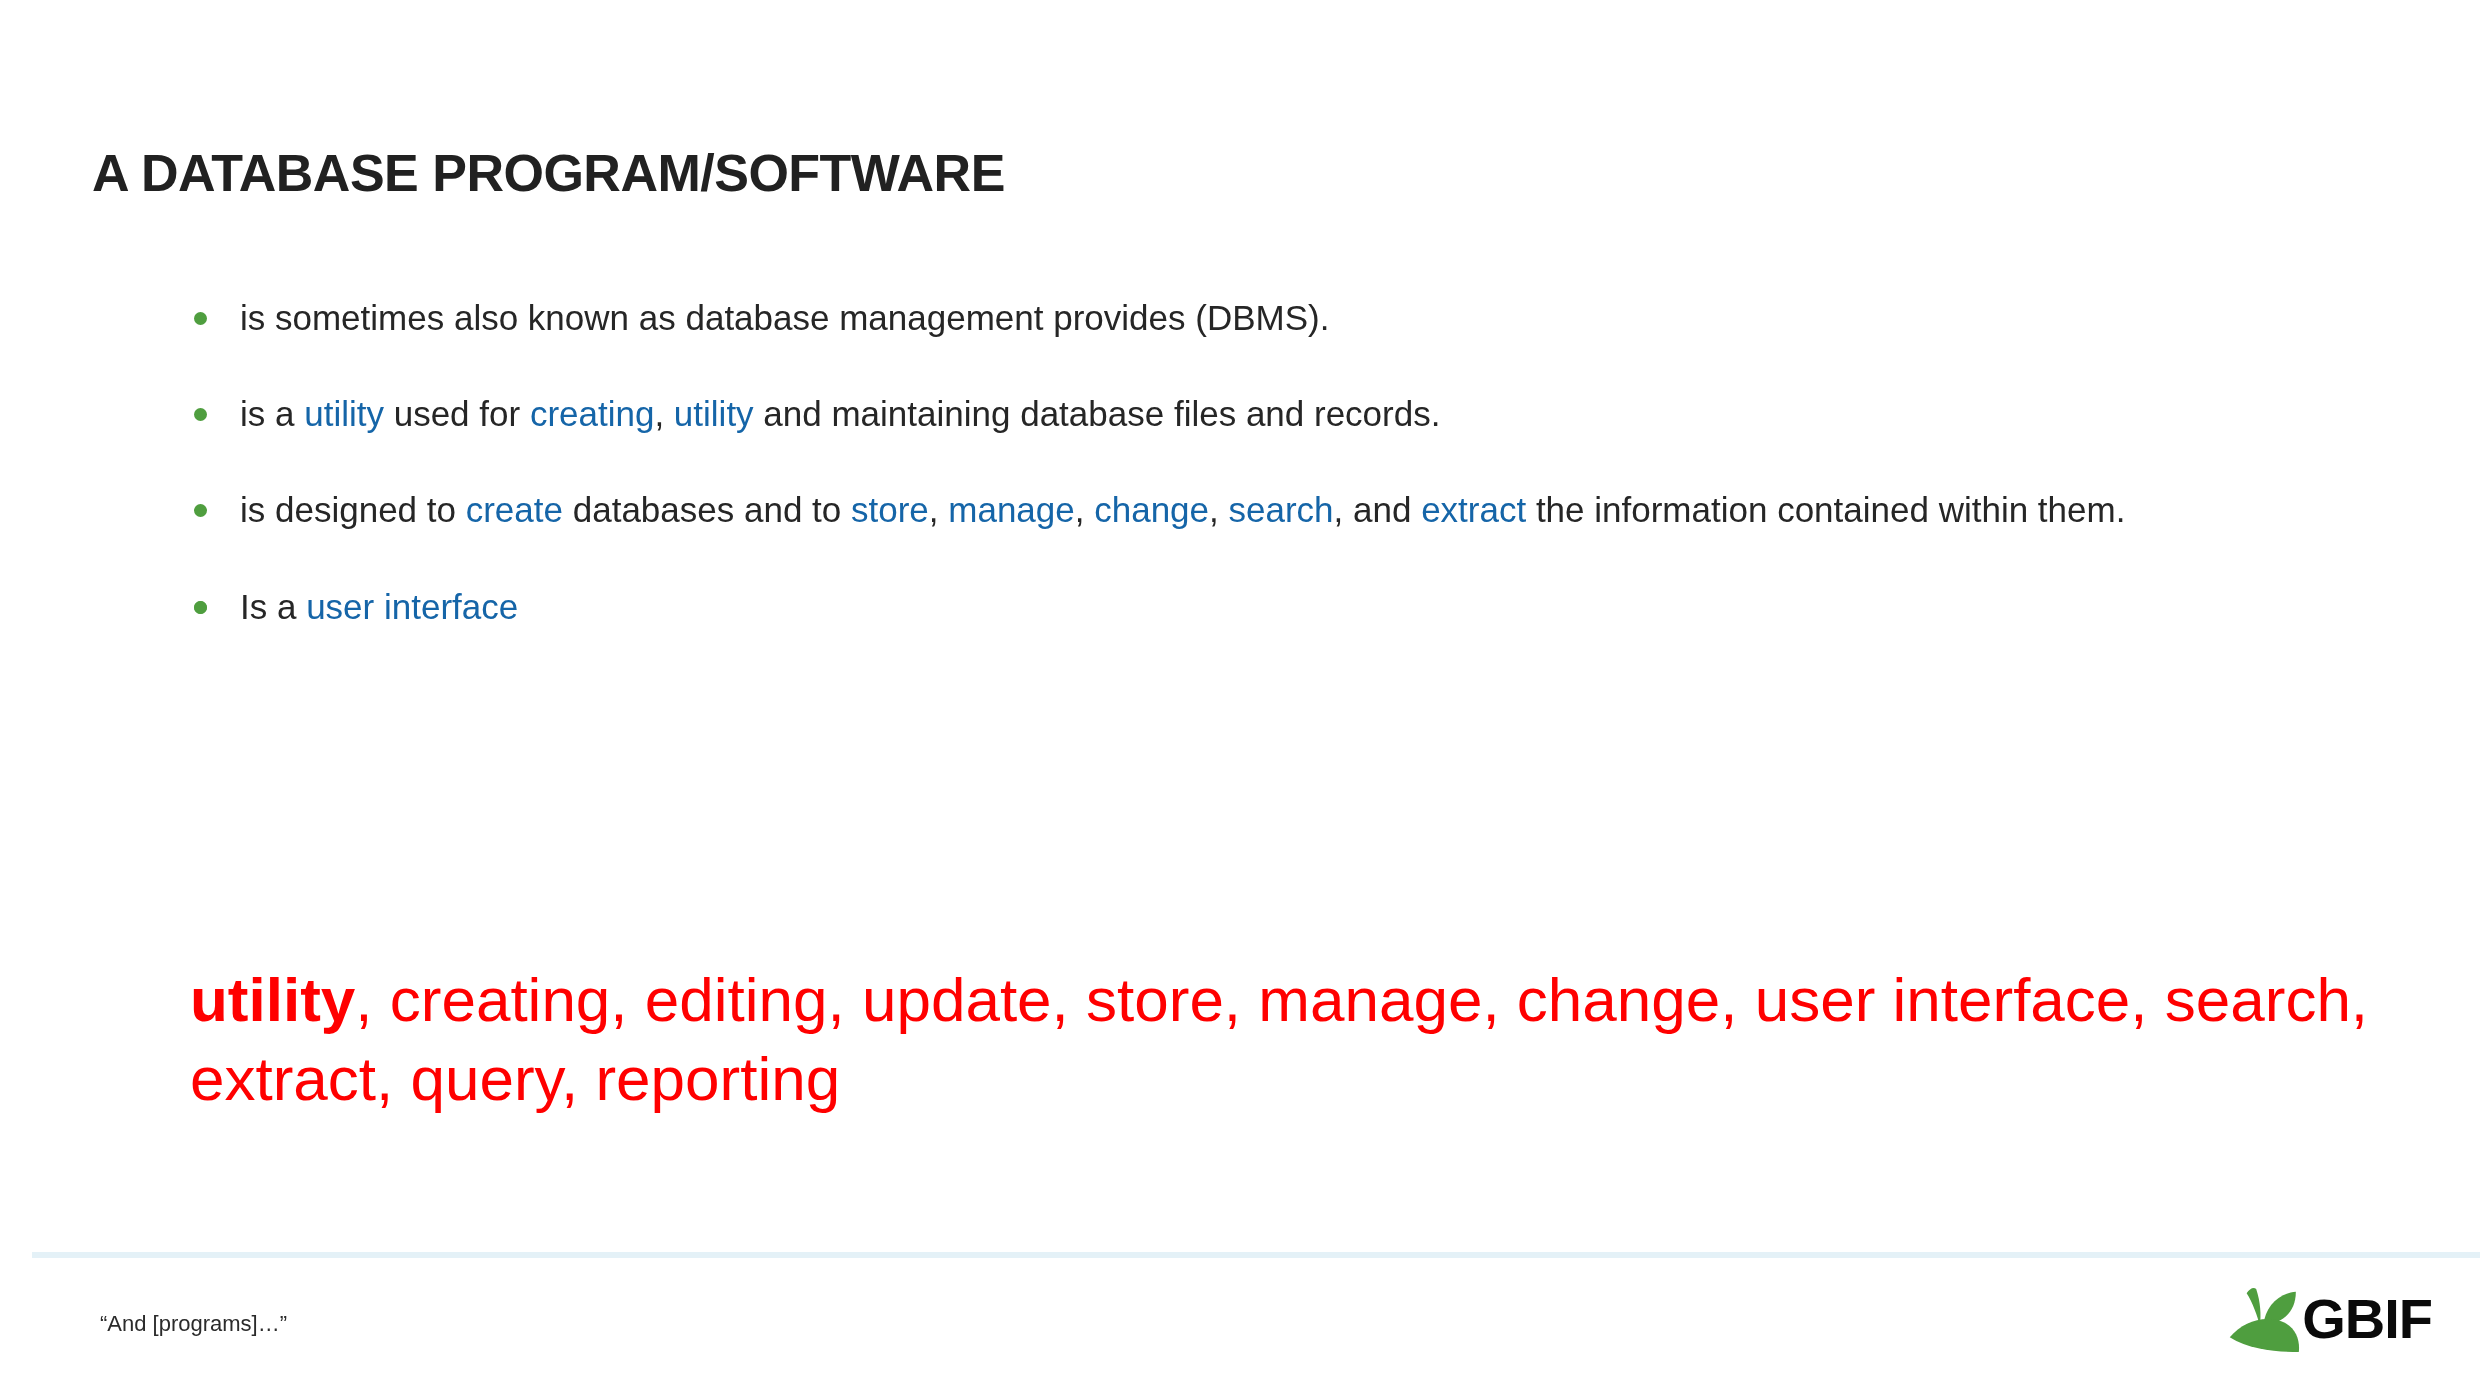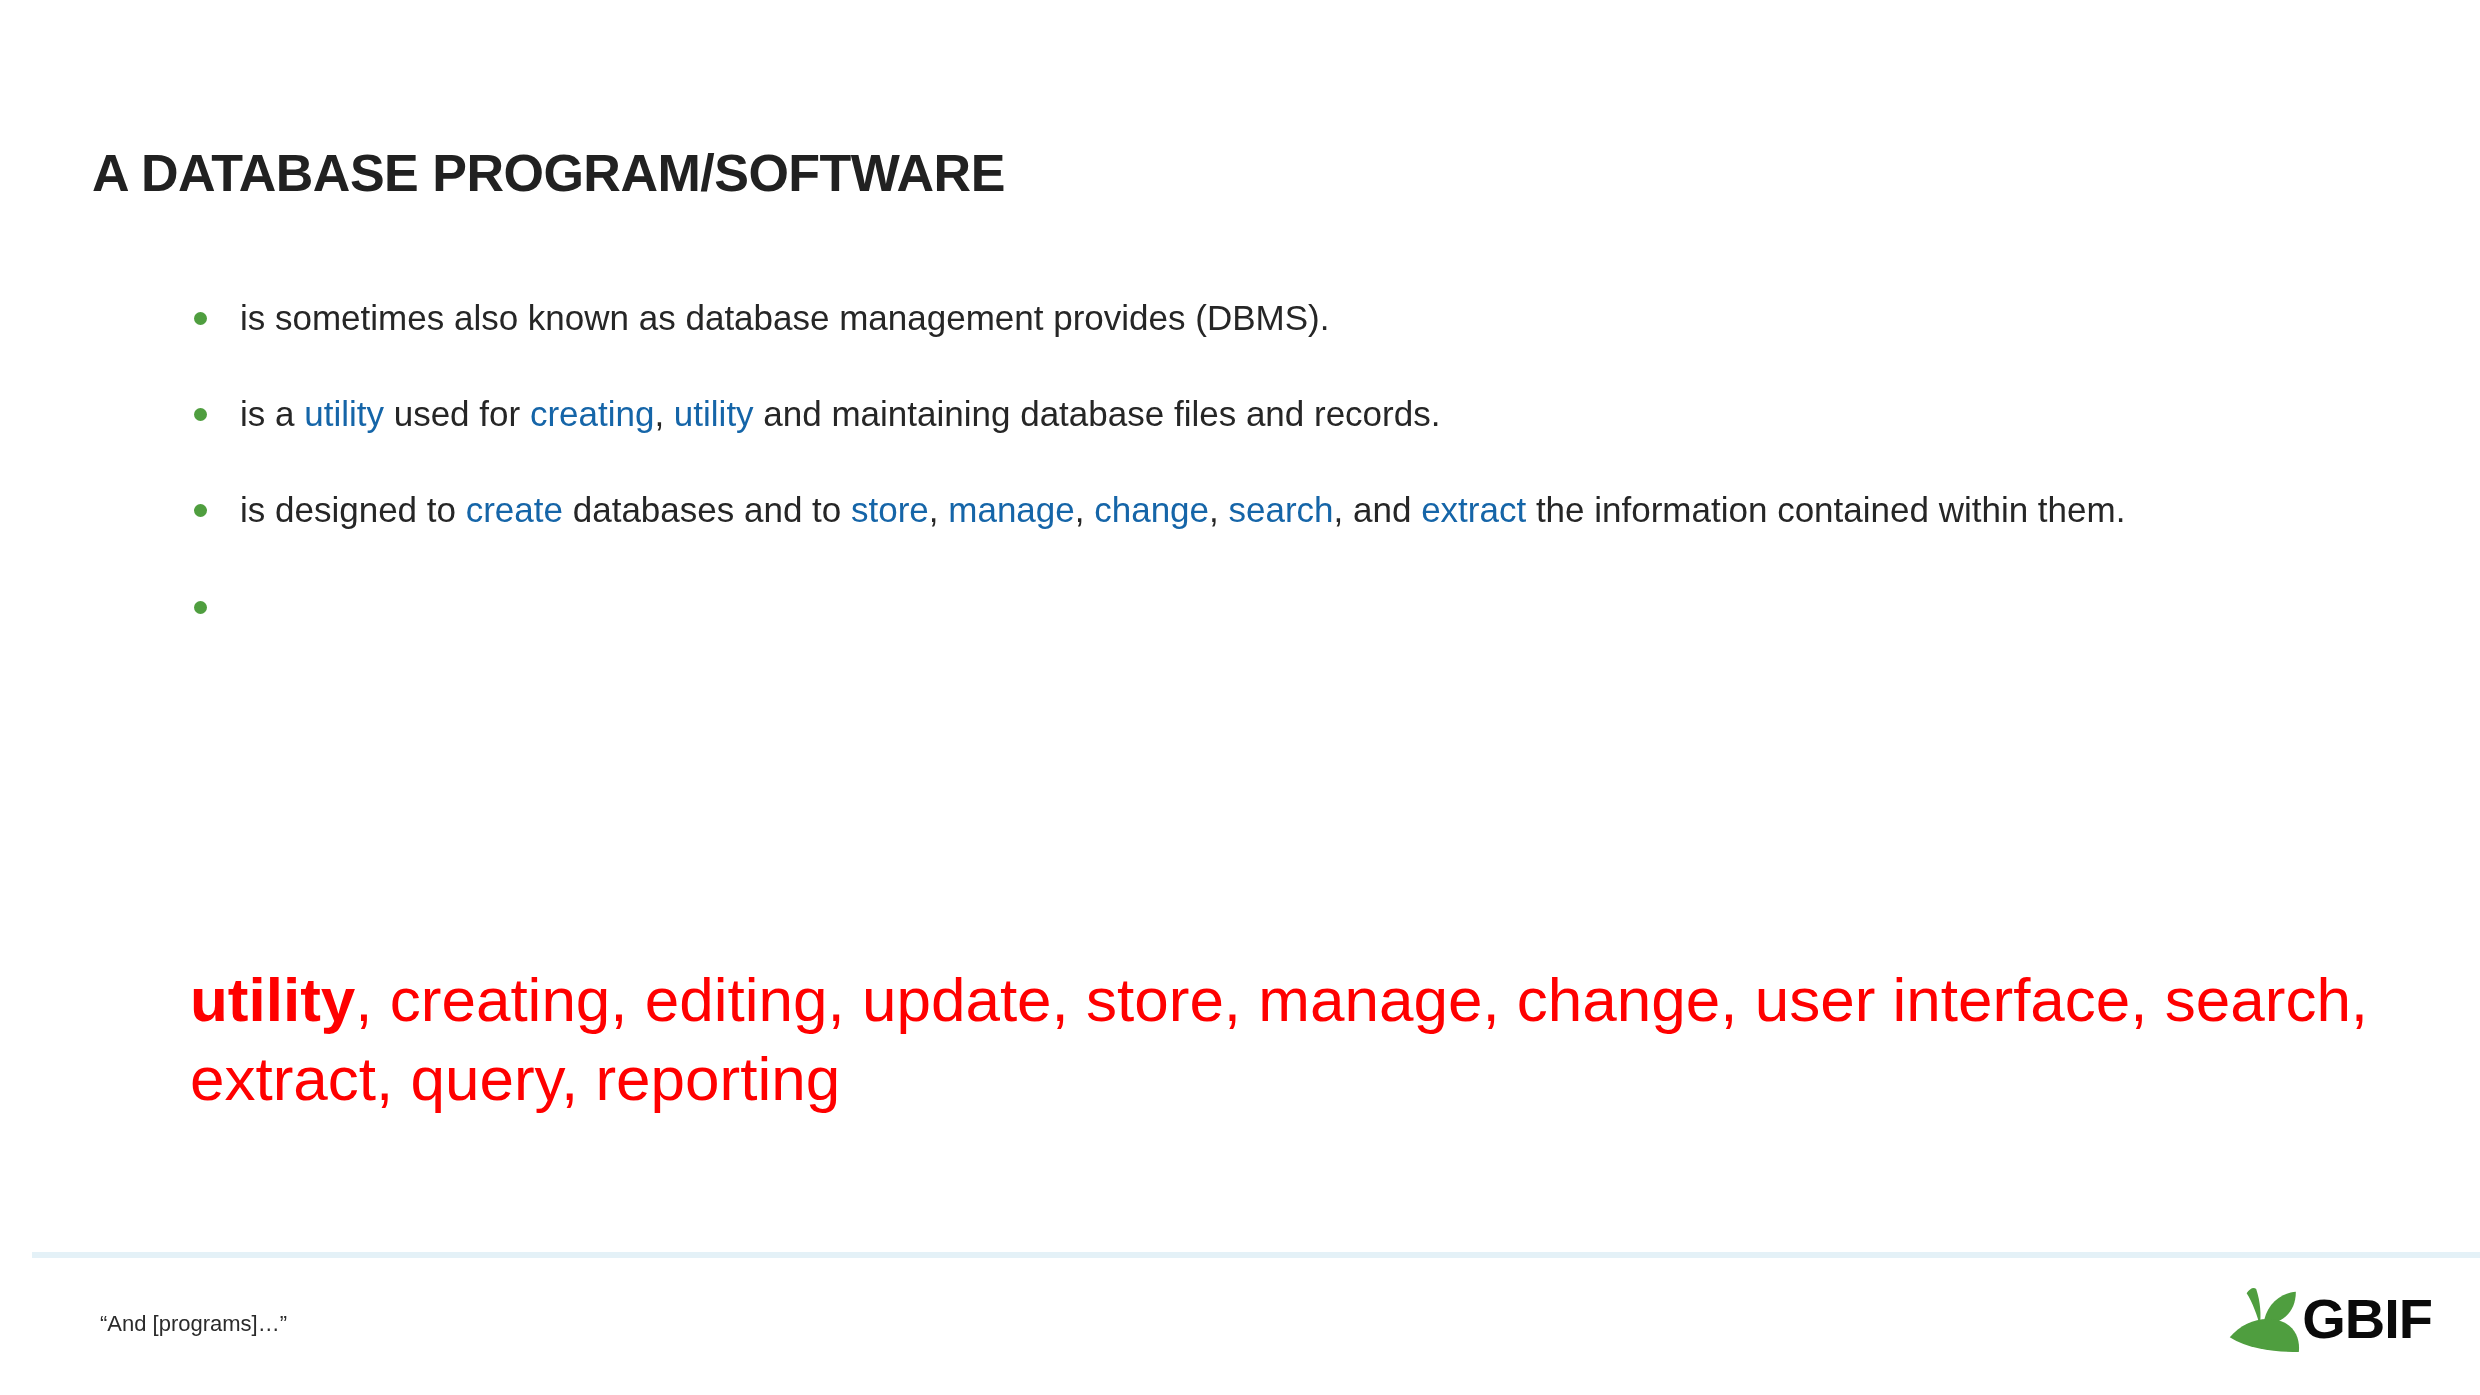--- a/index.html
+++ b/index.html
@@ -129,20 +129,24 @@
       <span class="bullet-dot"></span>
       <span class="bullet-text"><span>is a </span><span class="kw-blue">utility</span><span> used for </span><span class="kw-blue">creating</span><span>, </span><span class="kw-blue">utility</span><span> and maintaining database files and records.</span></span>
     </li>
     <li class="bullet-item">
       <span class="bullet-dot"></span>
       <span class="bullet-text"><span>is designed to </span><span class="kw-blue">create</span><span> databases and to </span><span class="kw-blue">store</span><span>, </span><span class="kw-blue">manage</span><span>, </span><span class="kw-blue">change</span><span>, </span><span class="kw-blue">search</span><span>, and </span><span class="kw-blue">extract</span><span> the information contained within them.</span></span>
     </li>
     <li class="bullet-item">
       <span class="bullet-dot"></span>
     </li>
+    <li class="bullet-item">
+      <span class="bullet-dot"></span>
+      <span class="bullet-text"><span>Is a </span><span class="kw-blue">user interface</span></span>
+    </li>
   </ul>
 
   <div class="red-summary"><span class="strong">utility</span><span>, creating, editing, update, store, manage, change, user interface, search, extract, query, reporting</span></div>
 
   <div class="footer-divider"></div>
 
   <div class="footer-note">“And [programs]…”</div>
 
   <div class="gbif-logo">
     <span>

